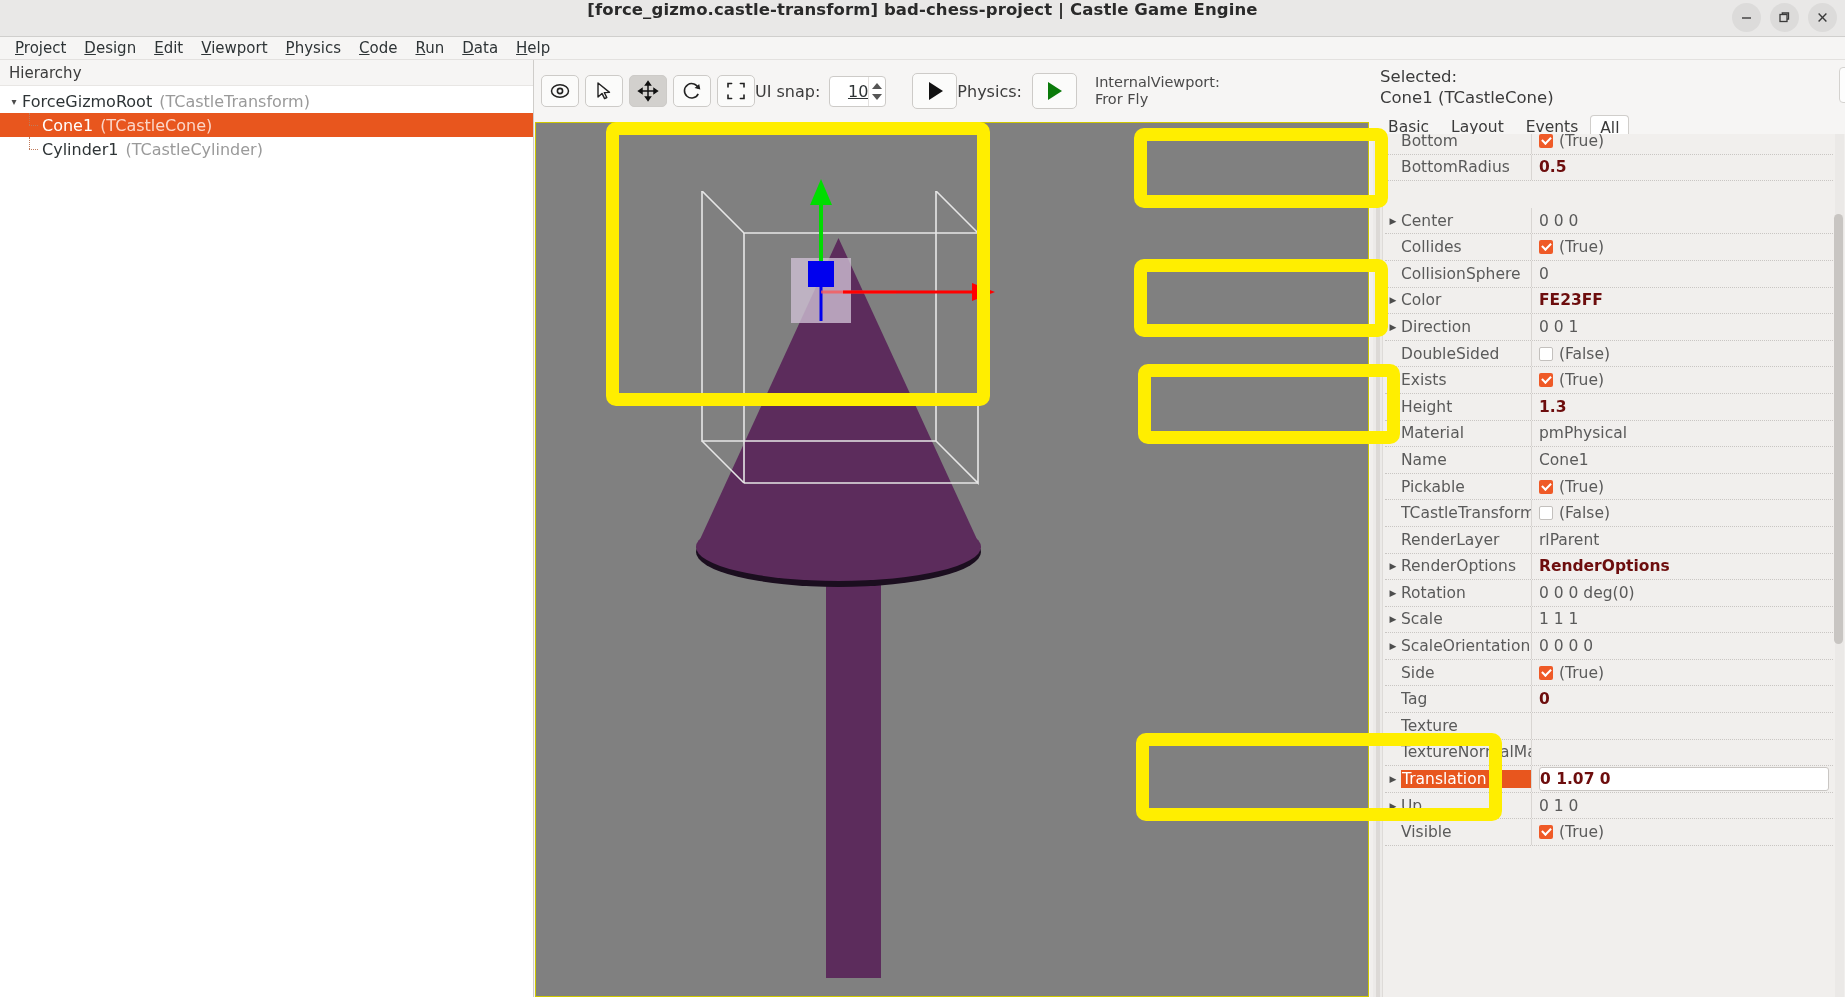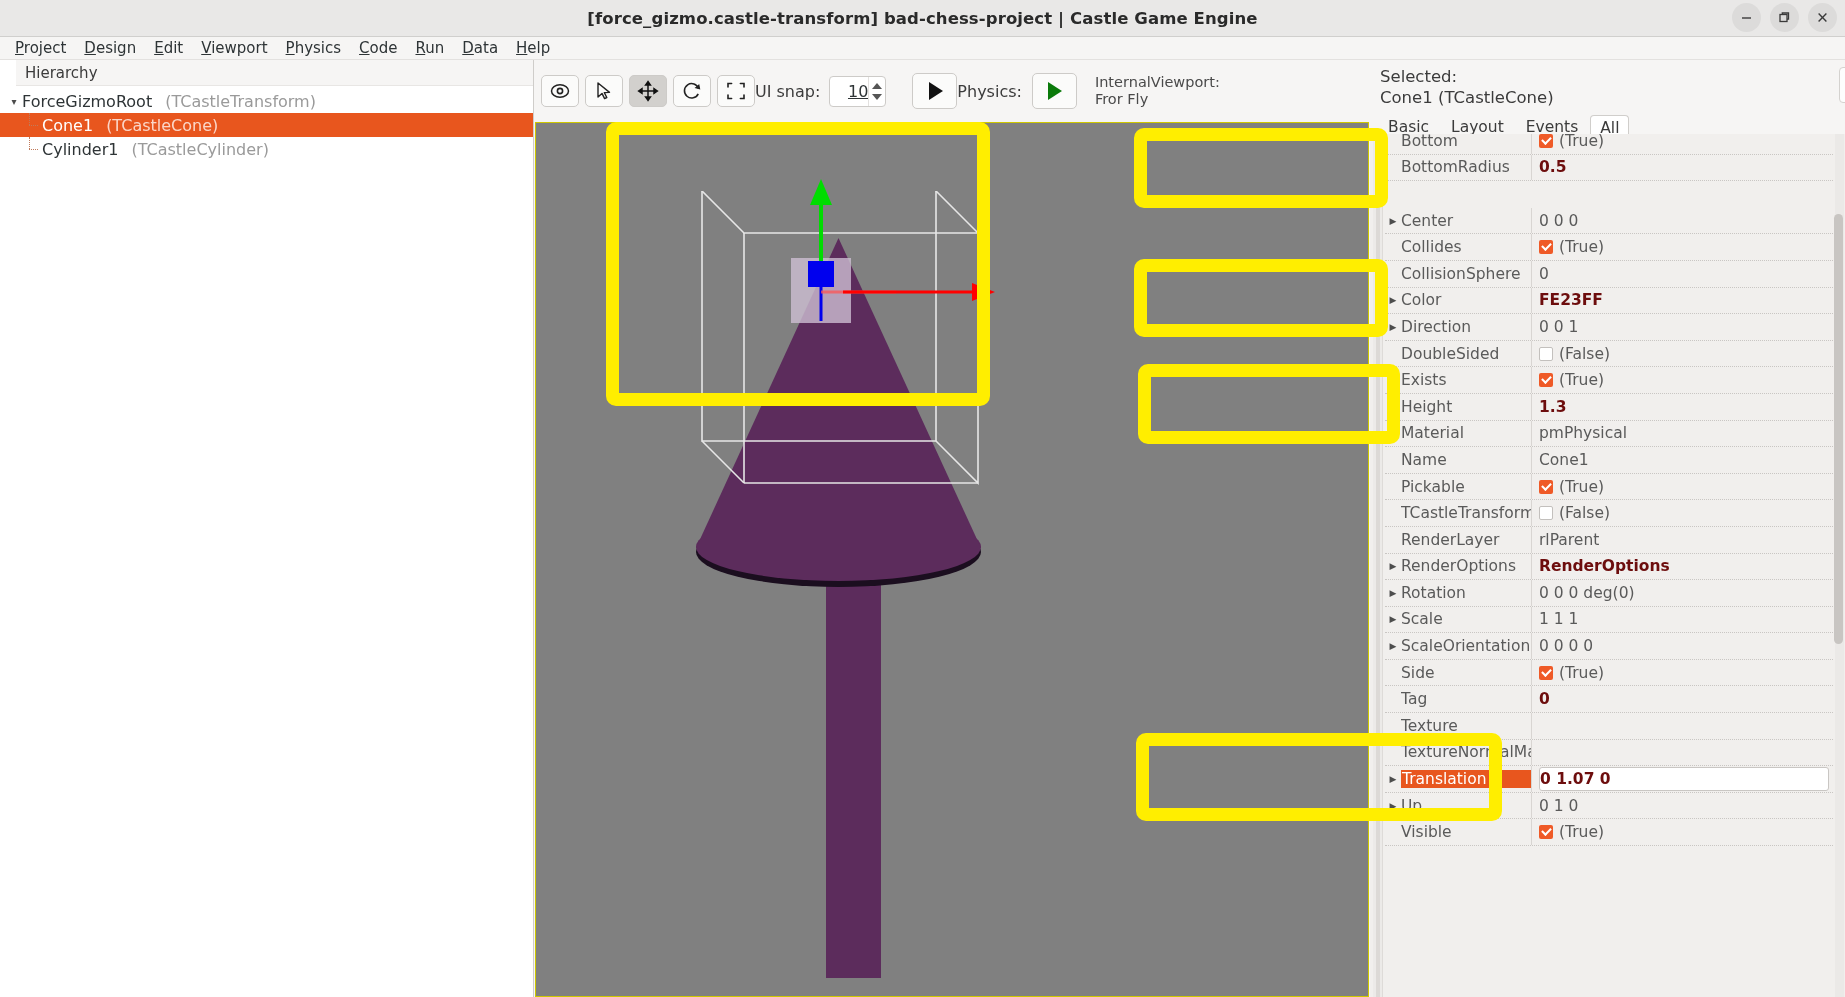--- a/index.html
+++ b/index.html
@@ -14,21 +14,21 @@
     position: relative;
     width: 1845px; height: 997px;
     background: #f6f5f4;
   }
 
   
   .titlebar {
     position: absolute; left: 0; top: 0; width: 1845px; height: 37px;
     background: #e9e8e7;
     border-bottom: 1px solid #d0cfcd;
-    display: flex; align-items: center; justify-content: center;
+    display: flex; justify-content: center;
   }
   .titlebar-text {
     font-size: 16.5px; font-weight: bold; color: #2a2a2a;
     letter-spacing: 0.1px;
   }
   .winbtns {
     position: absolute; right: 8px; top: 3px;
     display: flex; gap: 9px; align-items: center;
   }
   .winbtn {
@@ -58,35 +58,34 @@
   .hier-pane {
     position: absolute; left: 0; top: 60px; width: 534px; height: 937px;
     background: #ffffff;
     border-right: 1px solid #cfcdca;
   }
   .hier-header {
     height: 26px; background: #f6f5f4;
     display: flex; align-items: center; padding-left: 9px;
     font-size: 15px; color: #3b3b3b;
     border-bottom: 1px solid #e8e6e4;
-    margin-left: 16px;
   }
   .tree { padding-top: 3px; font-size: 16px; }
   .tree-row {
     height: 24px; display: flex; align-items: center;
     padding-left: 6px; cursor: pointer; white-space: nowrap;
   }
   .tree-row.selected { background: #e8561e; }
   .tree-row.selected .node-name { color: #ffffff; }
   .tree-row.selected .node-type { color: #fbd6c8; }
   .disc {
     width: 16px; display: inline-flex; align-items: center; justify-content: center;
     color: #4c4c4c; font-size: 10px;
   }
-  .node-name { color: #2e3436; margin-right: 13px; }
+  .node-name { color: #2e3436; margin-right: 7px; }
   .node-type { color: #9a9a9a; }
   .elbow {
     width: 20px; height: 24px; position: relative; display: inline-block;
   }
   .elbow::before {
     content:''; position:absolute; left:7px; top:0; width:1px; height:12px;
     border-left: 1px dotted #c07a5a;
   }
   .elbow::after {
     content:''; position:absolute; left:7px; top:12px; width:9px; height:1px;

